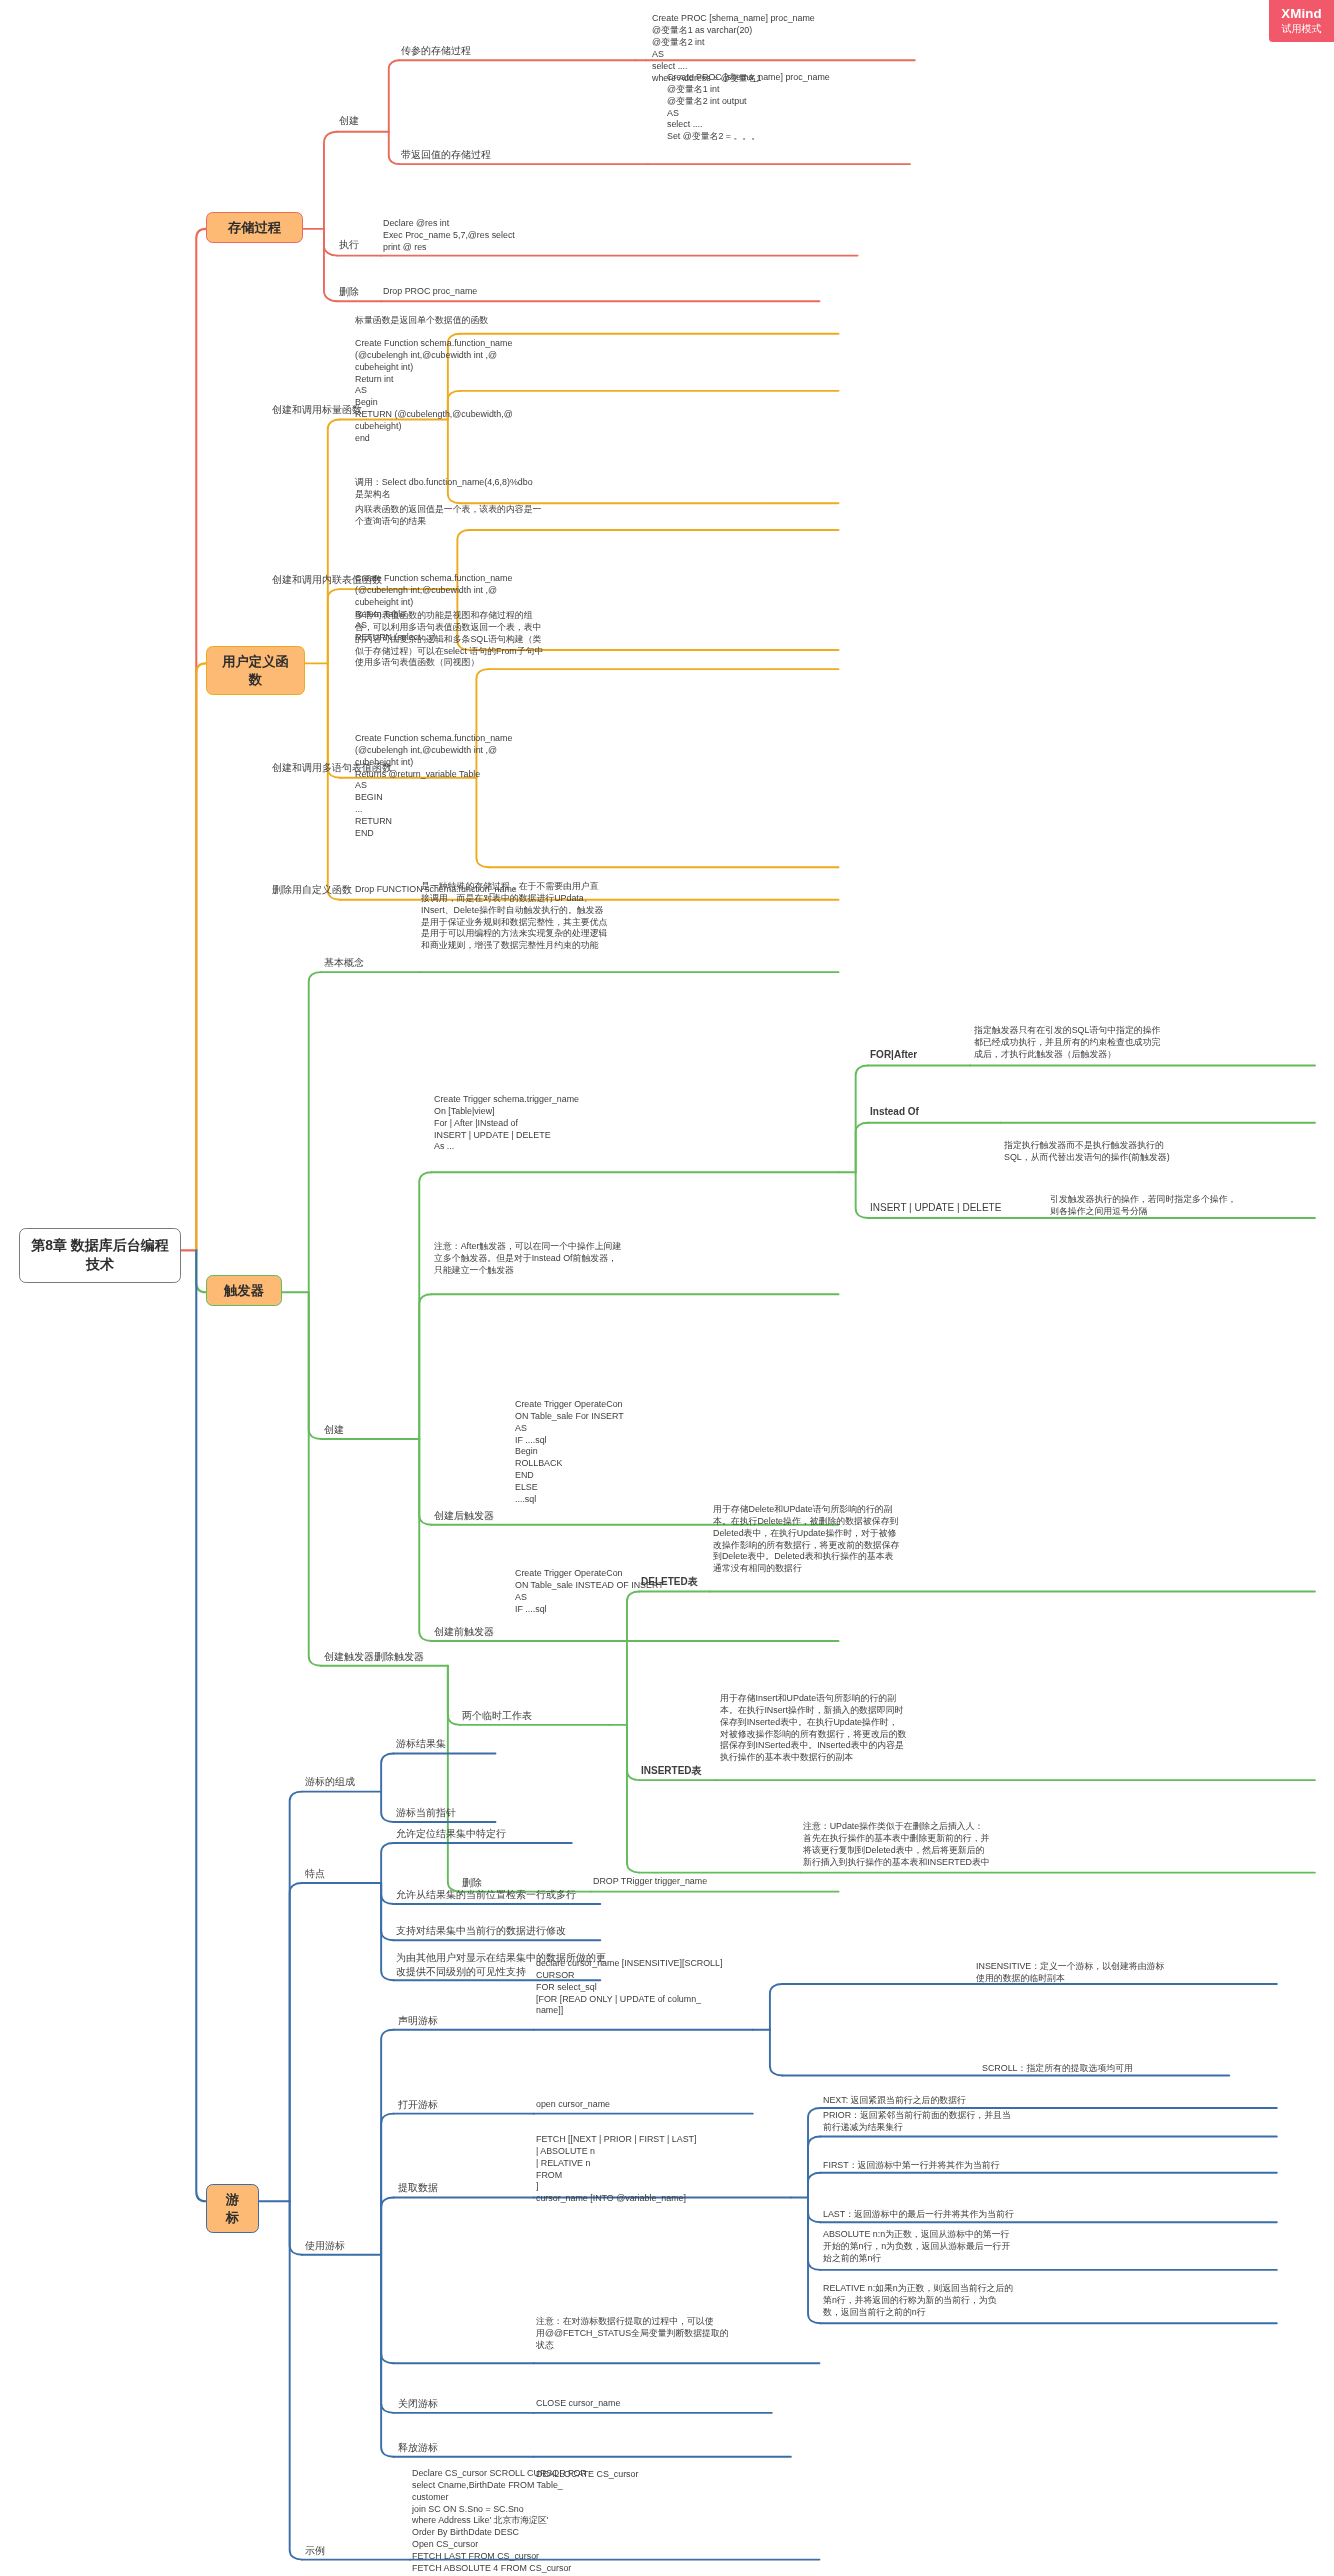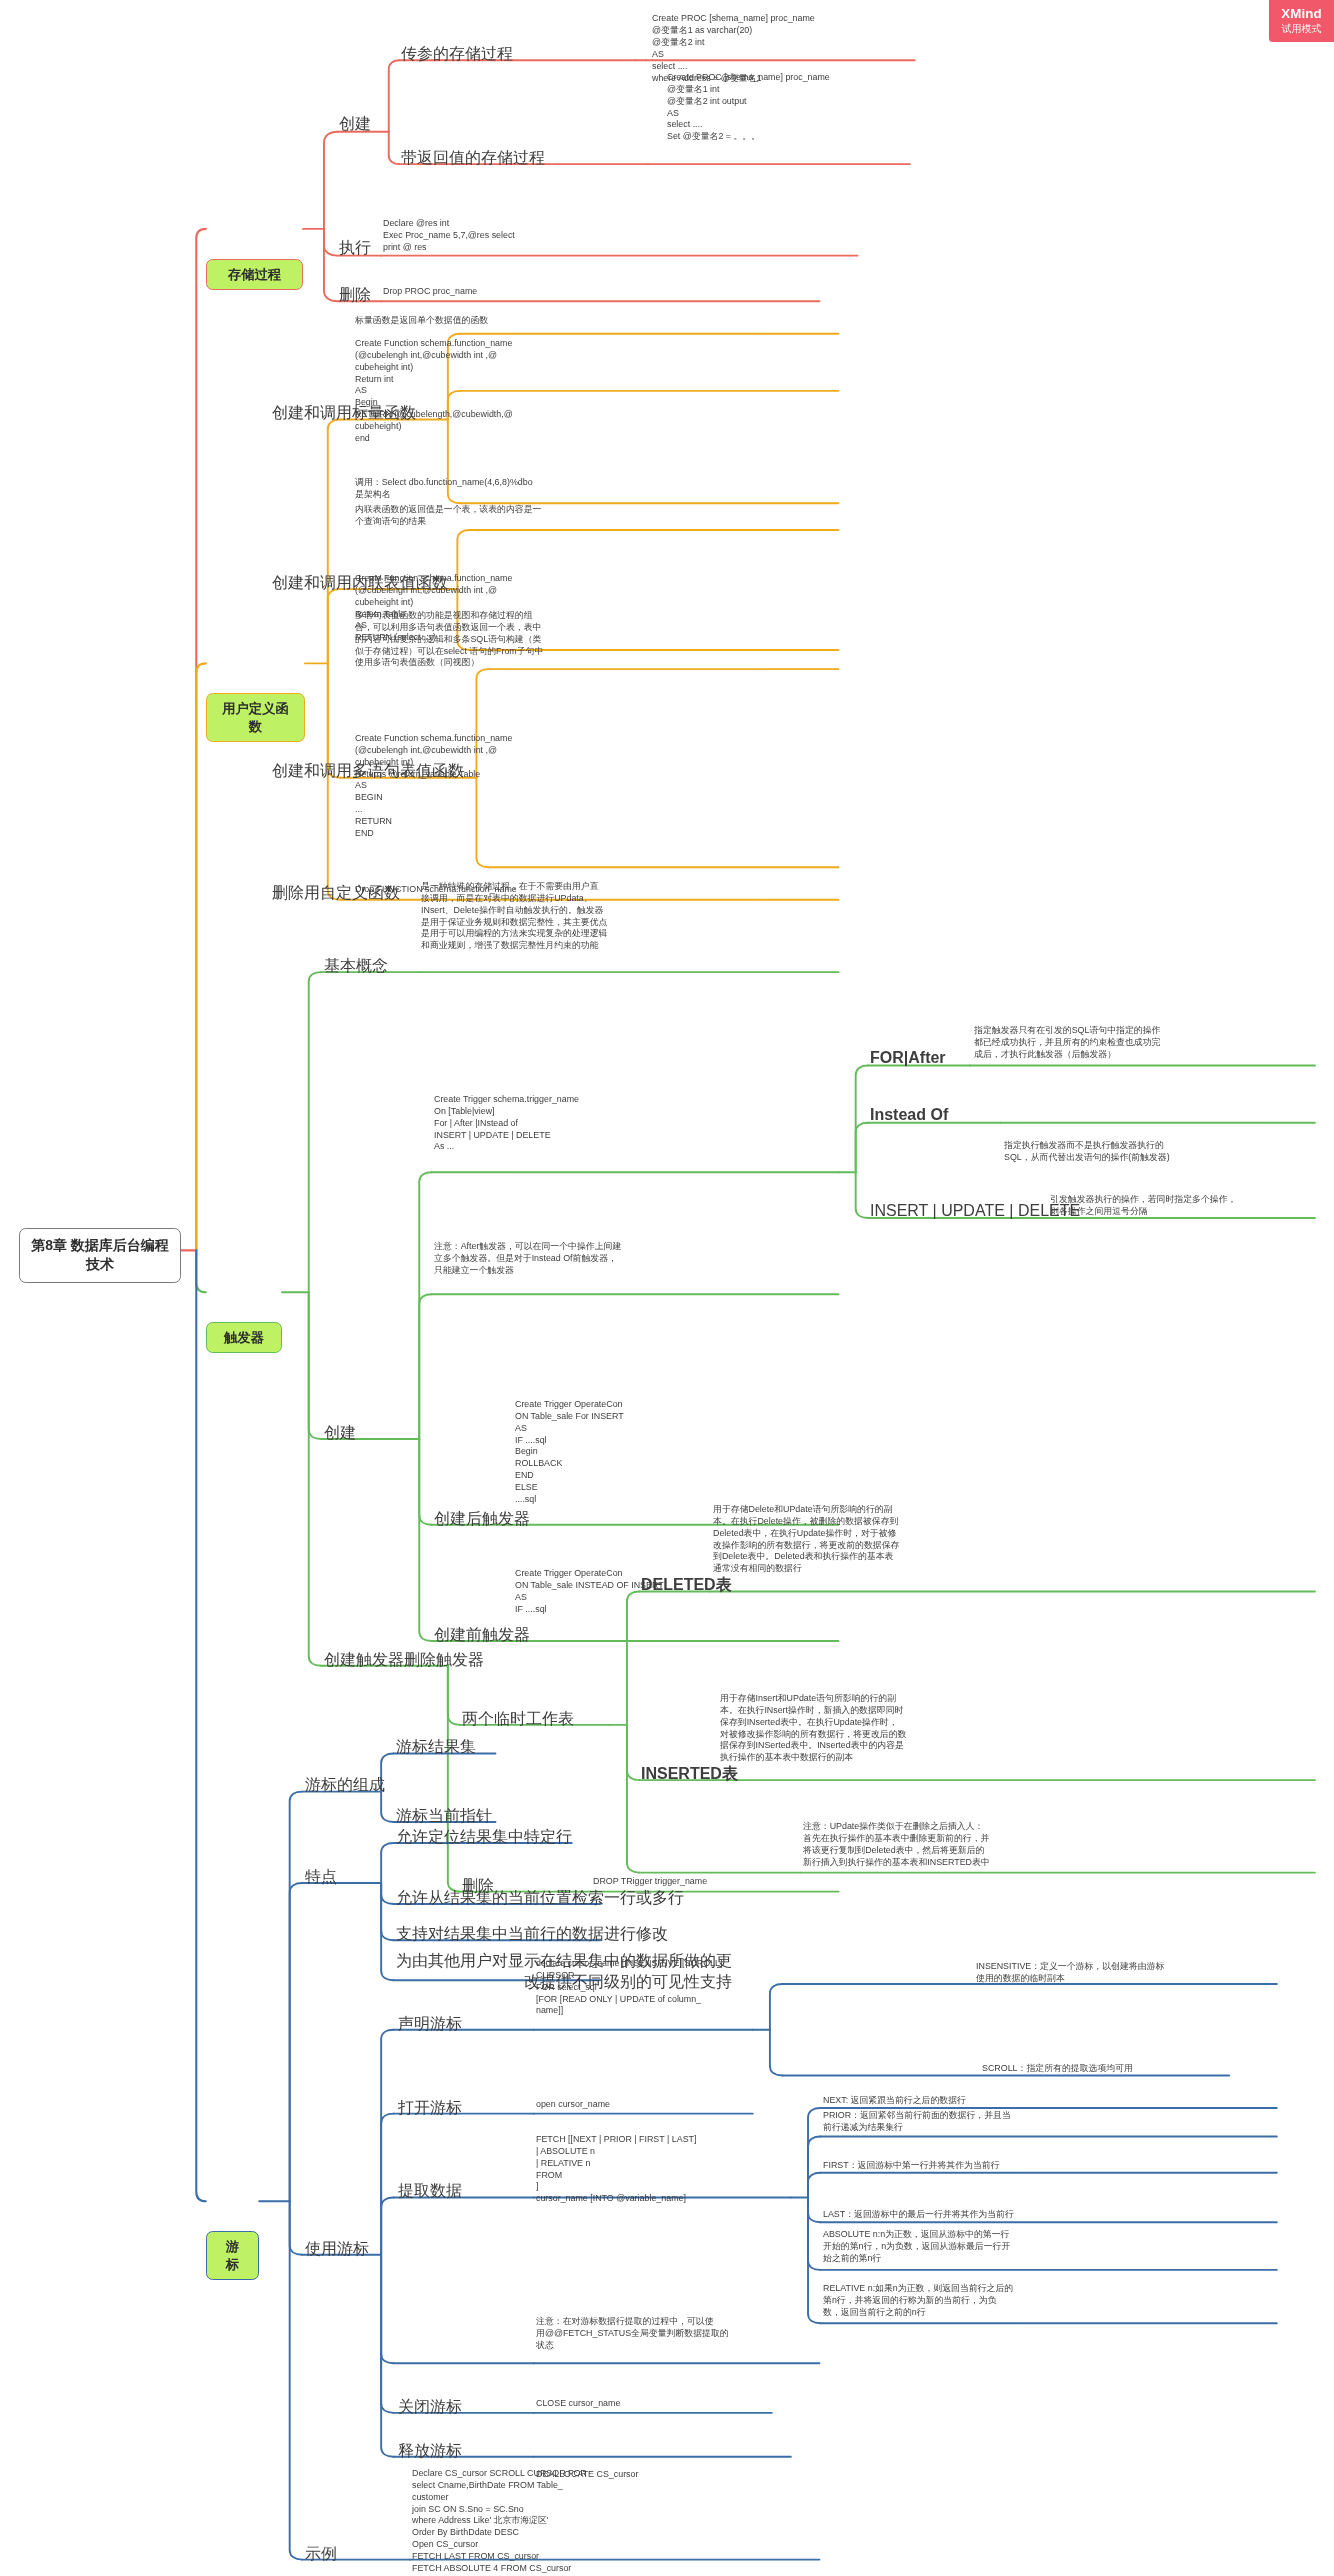--- a/index.html
+++ b/index.html
@@ -24,34 +24,33 @@
     background:#fff;
     display:flex; align-items:center; justify-content:center;
     text-align:center;
     font-size:14px; font-weight:bold; color:#2e2e2e;
     padding:6.7px 7.6px; line-height:1.4;
   }
 
   
   .l1 {
     border-width:1.5px; border-style:solid; border-radius:6.7px;
-    background:#bef264;
+    background:#fdba74;
     display:flex; align-items:center; justify-content:center;
     font-size:13.3px; font-weight:bold;
     padding:5.7px 13.3px; text-align:center;
     position:absolute;
-    margin-top:47px;
   }
   .l1.red    { border-color:#ea6a5c; color:#2e2e2e; }
   .l1.orange { border-color:#efab1c; color:#2e2e2e; }
   .l1.green  { border-color:#63bb5a; color:#2e2e2e; }
   .l1.blue   { border-color:#3b6ea8; color:#2e2e2e; }
 
   
-  .lbl { position:absolute; font-size:16px; color:#3d3d3d; white-space:pre-line;text-align:right; }
+  .lbl { position:absolute; font-size:10px; color:#3d3d3d; white-space:pre-line; }
   .lbl.b { font-weight:bold; }
   .code { position:absolute; font-size:8.9px; color:#3d3d3d; white-space:pre-line; line-height:1.33; }
 
   
   .xmind {
     position:absolute; right:0; top:0;
     width:65px; height:42px;
     background:#f1596a; color:#fff;
     display:flex; flex-direction:column; align-items:center; justify-content:center;
     border-radius:0 0 0 3.8px;

